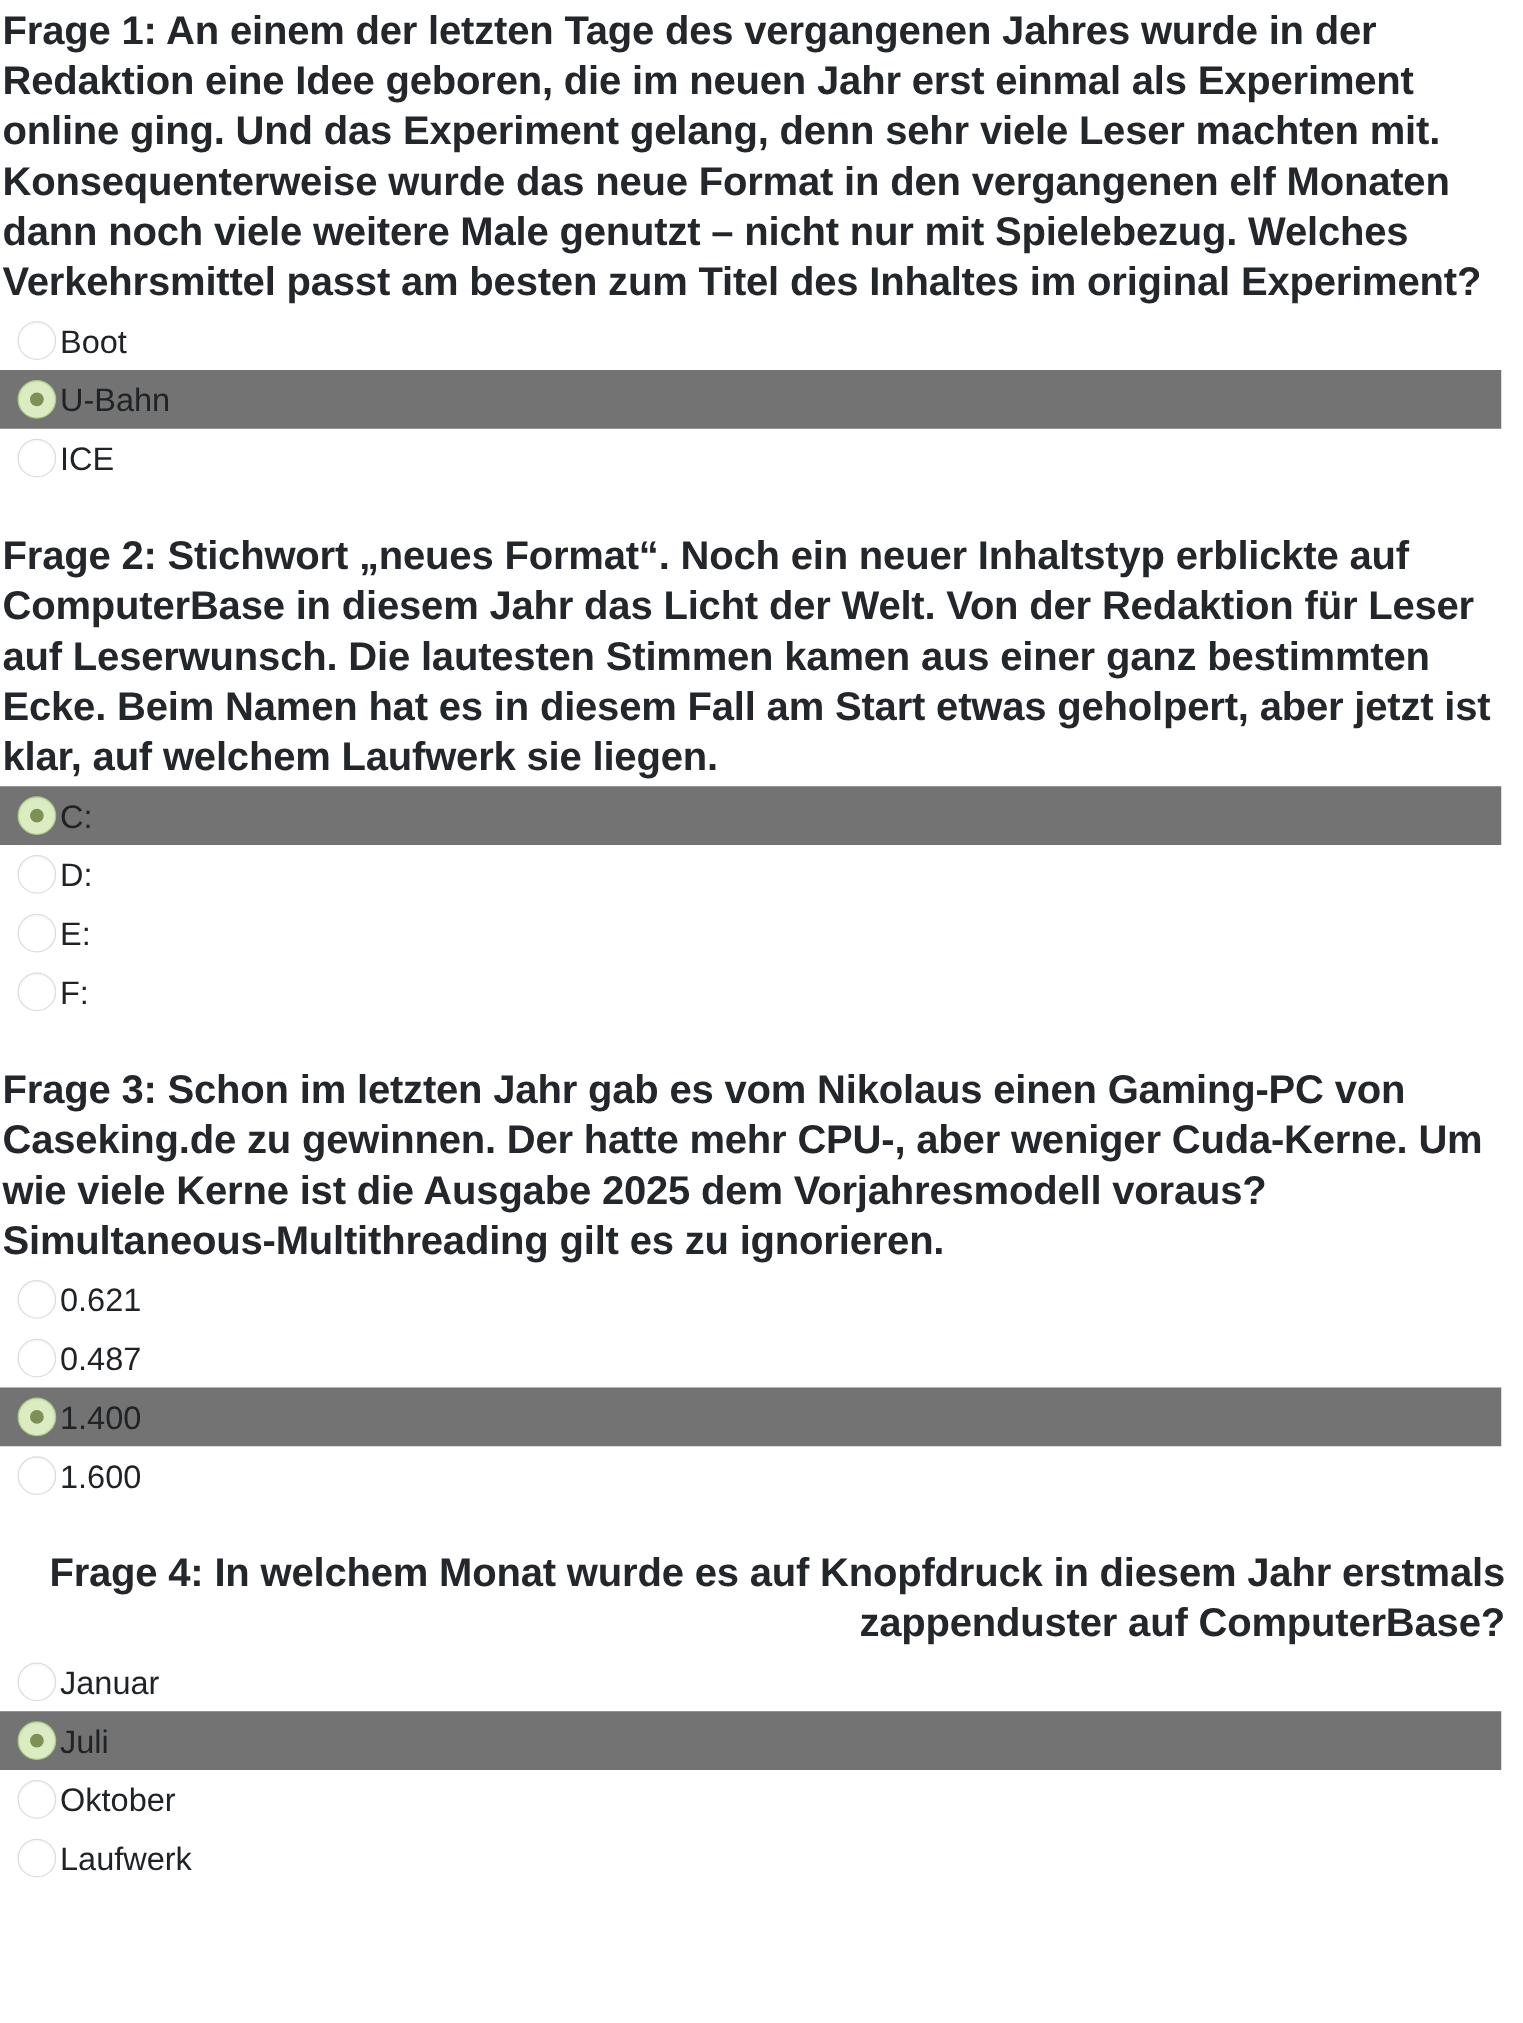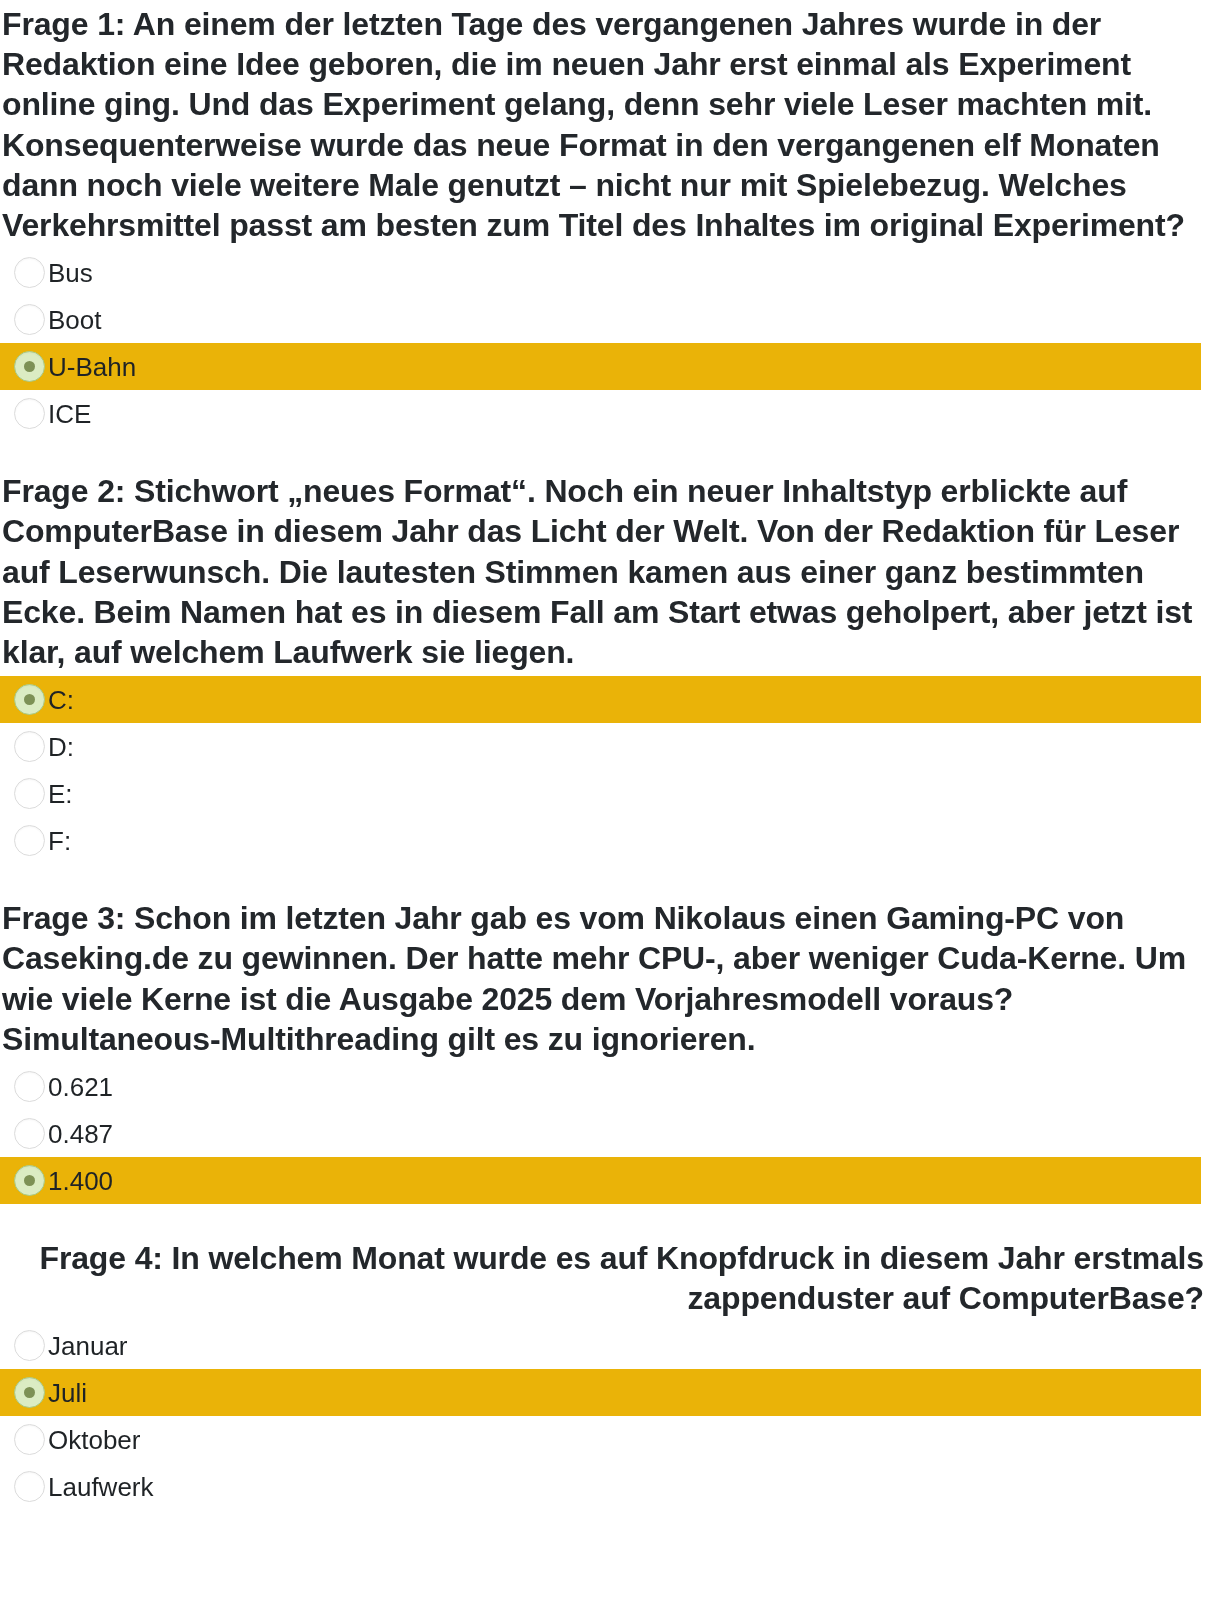--- a/index.html
+++ b/index.html
@@ -47,21 +47,21 @@
   .option-row {
     display: flex;
     align-items: center;
     height: 47px;
     padding-left: 14px;
     box-sizing: border-box;
     background: transparent;
     width: 1201px;
   }
   .option-row.selected {
-    background: #eab308;
+    background: #737373;
   }
   .radio {
     position: relative;
     flex: 0 0 auto;
     width: 31px;
     height: 31px;
     border-radius: 50%;
     background: #ffffff;
     border: 1px solid #dcdcdc;
     box-sizing: border-box;
@@ -92,24 +92,20 @@
   }
 </style>
 </head>
 <body>
 
 <div class="page">
   <div id="quiz-root">
       <div class="question-block">
         <p class="question-text">Frage 1: An einem der letzten Tage des vergangenen Jahres wurde in der Redaktion eine Idee geboren, die im neuen Jahr erst einmal als Experiment online ging. Und das Experiment gelang, denn sehr viele Leser machten mit. Konsequenterweise wurde das neue Format in den vergangenen elf Monaten dann noch viele weitere Male genutzt – nicht nur mit Spielebezug. Welches Verkehrsmittel passt am besten zum Titel des Inhaltes im original Experiment?</p>
         <ul class="options">
-          <li class="option-row">
-            <span class="radio"></span>
-            <span class="option-label">Bus</span>
-          </li>
           <li class="option-row">
             <span class="radio"></span>
             <span class="option-label">Boot</span>
           </li>
           <li class="option-row selected">
             <span class="radio"></span>
             <span class="option-label">U-Bahn</span>
           </li>
           <li class="option-row">
             <span class="radio"></span>
@@ -146,20 +142,24 @@
             <span class="option-label">0.621</span>
           </li>
           <li class="option-row">
             <span class="radio"></span>
             <span class="option-label">0.487</span>
           </li>
           <li class="option-row selected">
             <span class="radio"></span>
             <span class="option-label">1.400</span>
           </li>
+          <li class="option-row">
+            <span class="radio"></span>
+            <span class="option-label">1.600</span>
+          </li>
         </ul>
       </div>
       <div class="question-block">
         <p class="question-text">Frage 4: In welchem Monat wurde es auf Knopfdruck in diesem Jahr erstmals zappenduster auf ComputerBase?</p>
         <ul class="options">
           <li class="option-row">
             <span class="radio"></span>
             <span class="option-label">Januar</span>
           </li>
           <li class="option-row selected">

